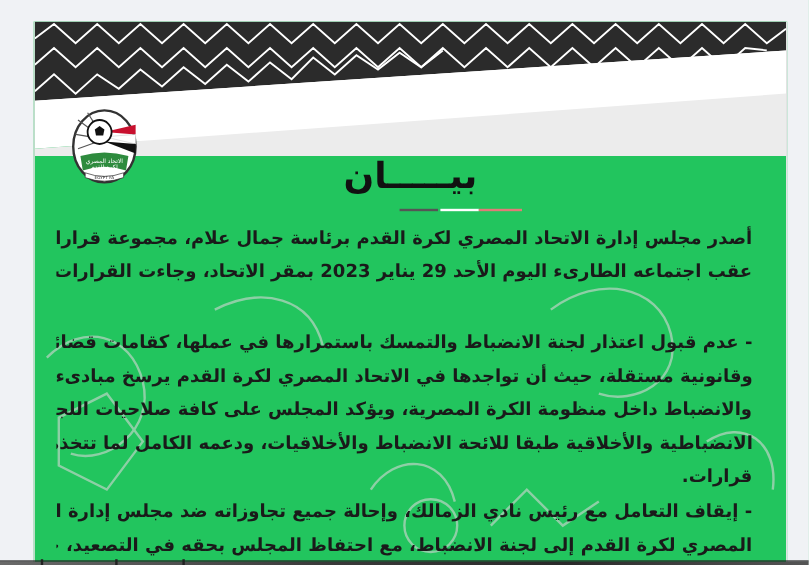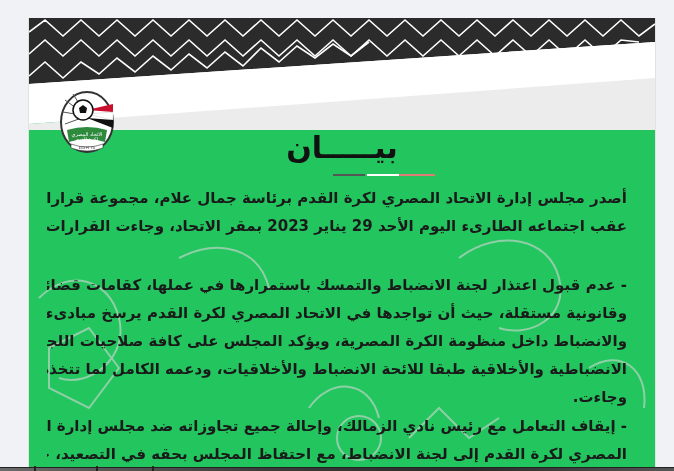--- a/index.html
+++ b/index.html
@@ -118,21 +118,21 @@
   <div class="body-text para1">
     <div class="line">أصدر مجلس إدارة الاتحاد المصري لكرة القدم برئاسة جمال علام، مجموعة قرارات هامة،</div>
     <div class="line">عقب اجتماعه الطارىء اليوم الأحد 29 يناير 2023 بمقر الاتحاد، وجاءت القرارات كالتالي:</div>
   </div>
 
   <div class="body-text para2">
     <div class="line">- عدم قبول اعتذار لجنة الانضباط والتمسك باستمرارها في عملها، كقامات قضائية</div>
     <div class="line">وقانونية مستقلة، حيث أن تواجدها في الاتحاد المصري لكرة القدم يرسخ مبادىء العدالة</div>
     <div class="line">والانضباط داخل منظومة الكرة المصرية، ويؤكد المجلس على كافة صلاحيات اللجنة</div>
     <div class="line">الانضباطية والأخلاقية طبقا للائحة الانضباط والأخلاقيات، ودعمه الكامل لما تتخذه من</div>
-    <div class="line">وجاءت.</div>
+    <div class="line">قرارات.</div>
   </div>
 
   <div class="body-text para3" style="top:394px;">
     <div class="line">- إيقاف التعامل مع رئيس نادي الزمالك، وإحالة جميع تجاوزاته ضد مجلس إدارة الاتحاد</div>
     <div class="line">المصري لكرة القدم إلى لجنة الانضباط، مع احتفاظ المجلس بحقه في التصعيد، حال</div>
     <div class="line">استمرار تلك التجاوزات.</div>
   </div>
 </div>
 
 <div class="bottom-bar"></div>

